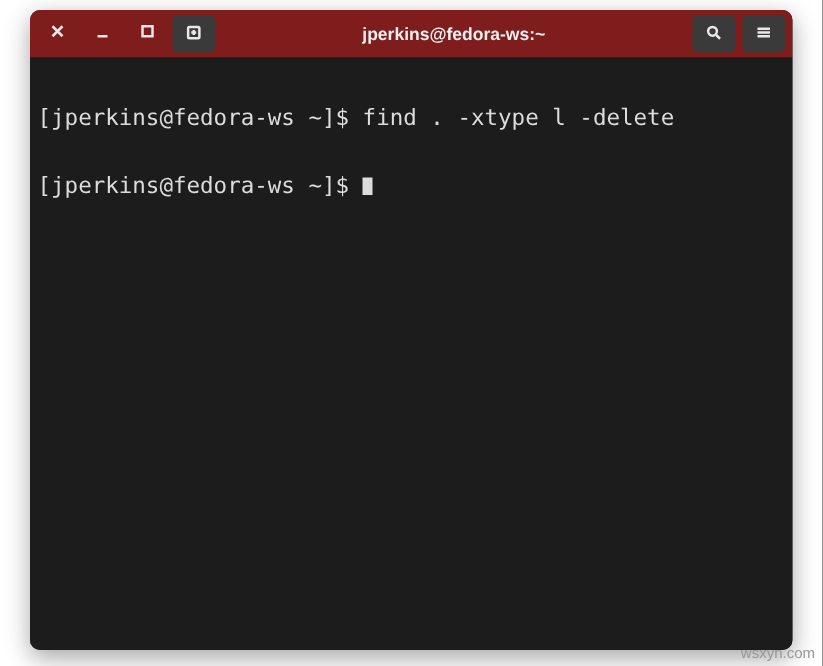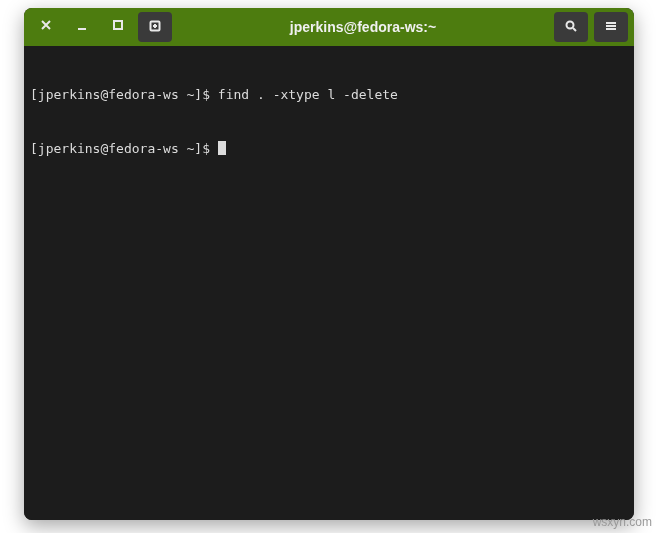--- a/index.html
+++ b/index.html
@@ -20,21 +20,21 @@
       margin: 8px auto 0;
       background: #1e1e1e;
       border-radius: 8px;
       overflow: hidden;
       box-shadow: 0 6px 20px rgba(0,0,0,0.35);
       display: flex;
       flex-direction: column;
     }
     .titlebar {
       height: 38px;
-      background: #4d7c0f;
+      background: #7f1d1d;
       display: flex;
       align-items: center;
       padding: 0 6px;
       gap: 4px;
     }
     .tb-left {
       display: flex;
       gap: 4px;
     }
     .tb-btn {
@@ -71,21 +71,21 @@
     }
     .tb-right {
       display: flex;
       gap: 6px;
     }
     .terminal-body {
       flex: 1;
       background: #1c1c1c;
       padding: 4px 6px;
       font-family: "DejaVu Sans Mono", "Liberation Mono", monospace;
-      font-size: 13px;
+      font-size: 18px;
       line-height: 18px;
       color: #dcdcdc;
       white-space: pre;
       overflow: hidden;
     }
     .prompt-line {
       display: block;
     }
     .cursor-block {
       display: inline-block;

